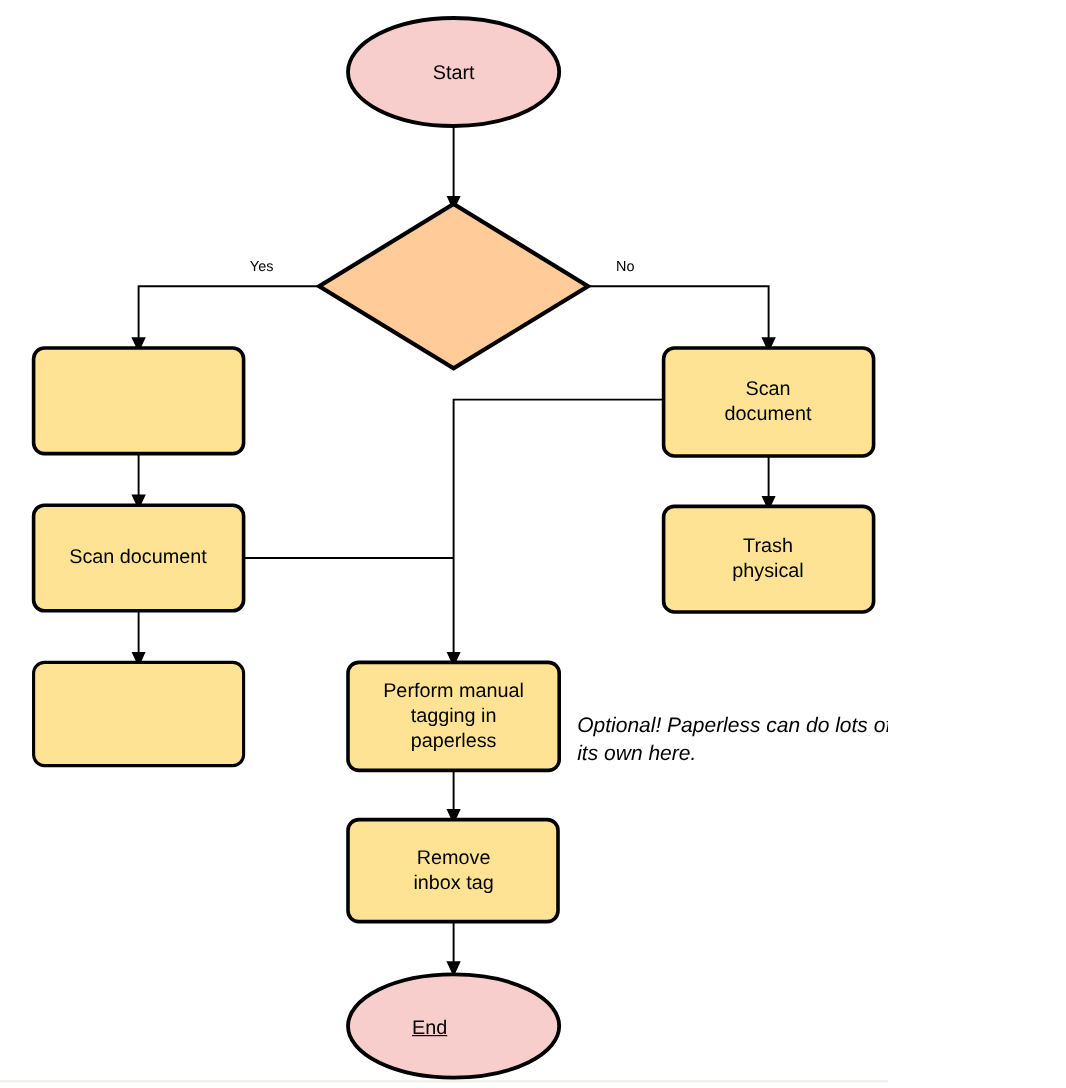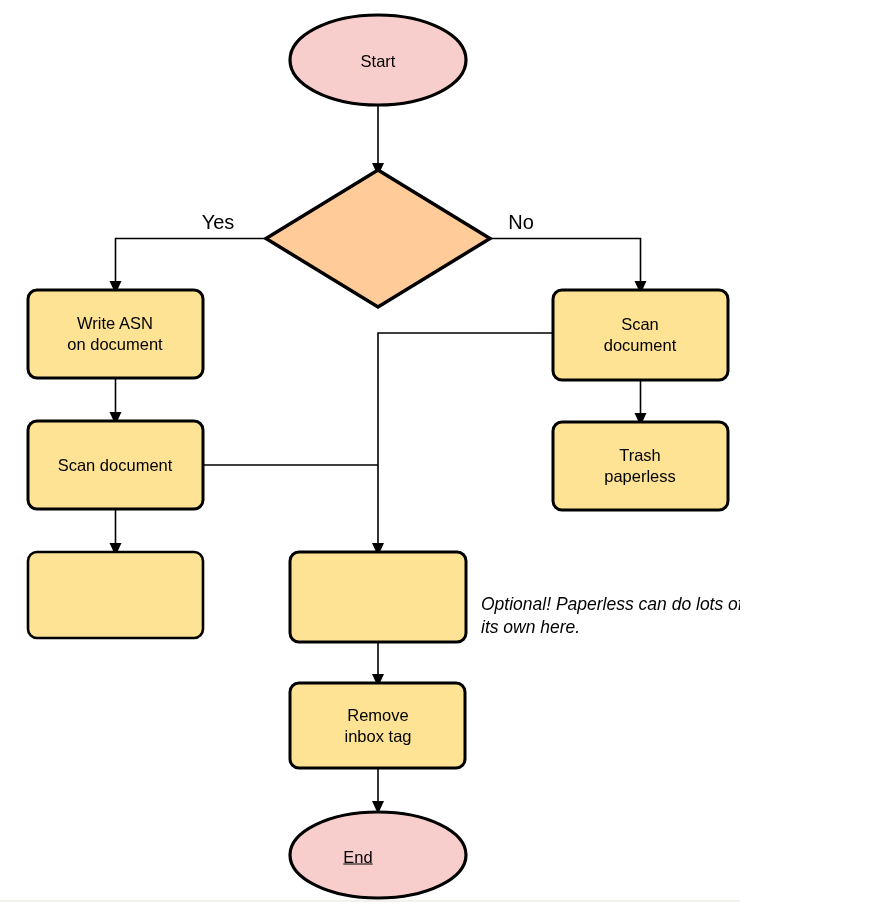--- a/index.html
+++ b/index.html
@@ -28,21 +28,21 @@
     font-size: 16.5px;
     line-height: 21px;
     color: #000000;
     pointer-events: none;
   }
   .edge-label {
     position: absolute;
     transform: translate(-50%, -50%);
     text-align: right;
     white-space: nowrap;
-    font-size: 20px;
+    font-size: 12px;
     color: #000000;
   }
   .note-text {
     position: absolute;
     left: 481px;
     top: 593px;
     width: 410px;
     font-size: 17.5px;
     line-height: 23px;
     font-style: italic;
@@ -105,30 +105,31 @@
     <ellipse cx="378" cy="855" rx="88" ry="43" stroke="#000000" stroke-width="3.2" fill="#f8cecc"></ellipse>
   </svg>
 
   <div class="node-label" style="left:378px; top:61px;">Start</div>
 
 
   <div class="edge-label" style="left:218px; top:222px;">Yes</div>
 
   <div class="edge-label" style="left:521px; top:222px;">No</div>
 
-  <div class="node-label" style="left:115px; top:334px;">Write ASN
-on document</div>
 
   <div class="node-label" style="left:115px; top:465px;">Scan document</div>
 
 
   <div class="node-label" style="left:640px; top:335px;">Scan document</div>
 
-  <div class="node-label" style="left:640px; top:466px;">Trash paperless</div>
+  <div class="node-label" style="left:640px; top:466px;">Trash physical</div>
 
+  <div class="node-label" style="left:378px; top:597px;">Perform manual
+tagging in
+paperless</div>
 
   <div class="node-label" style="left:378px; top:726px;">Remove
 inbox tag</div>
 
   <div class="node-label" style="left:358px; top:857px;text-decoration:underline;">End</div>
 
   <div class="note-text">Optional! Paperless can do lots of work on
 its own here.</div>
 
   <div class="bottom-rule"></div>

